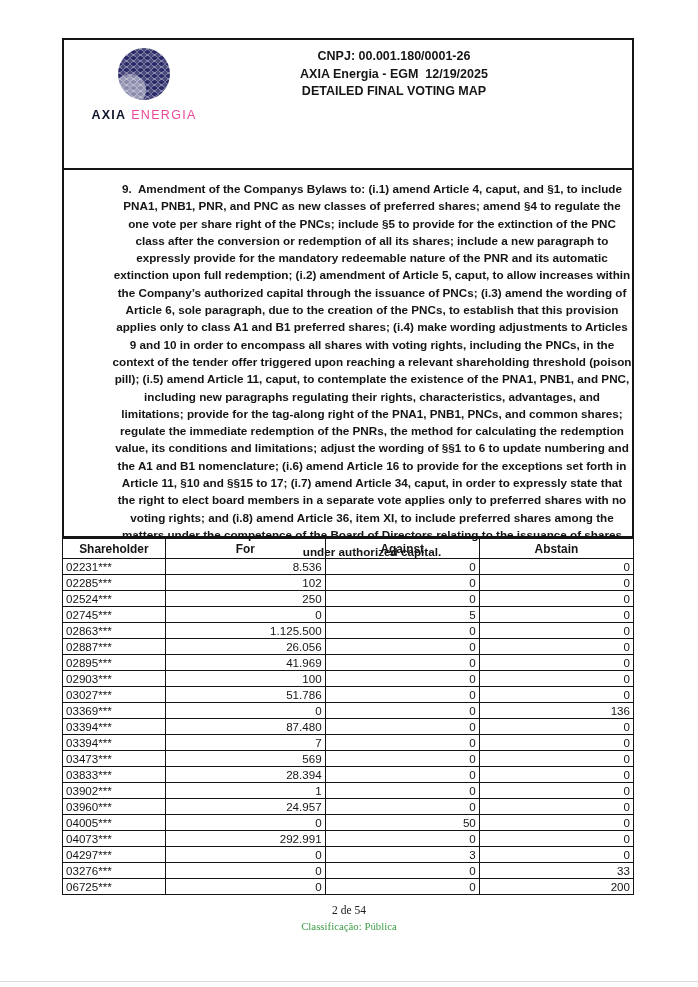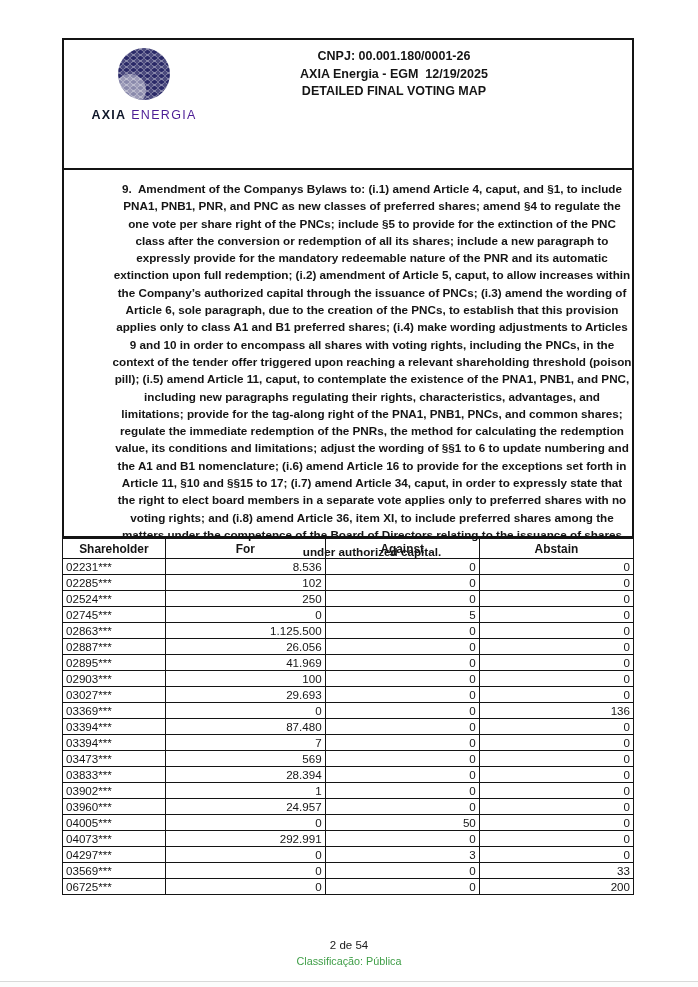--- a/index.html
+++ b/index.html
@@ -38,21 +38,21 @@
     border:1.6px solid #141414; font-weight:bold;
     font-size:11.9px; height:20px; text-align:center; padding:0 2px;
   }
   .vote-table td {
     border:1.6px solid #141414; font-size:11.6px;
     height:15px; line-height:15px; padding:0 3px; overflow:hidden;
   }
   .c-left  { text-align:left; }
   .c-right { text-align:right; }
 
-  .footer { position:absolute; left:0; right:0; top:937px; text-align:center; line-height:16px; }
+  .footer { position:absolute; left:0; right:0; top:902px; text-align:center; line-height:16px;font-family:Liberation Serif, serif; }
   .page-number { font-size:11.5px; color:#1a1a1a; }
   .classif { font-size:10.8px; }
 
   .page-edge { position:absolute; left:0; right:0; top:981px; height:1px; background:#d9d9d9; }
   .below-edge { position:absolute; left:0; right:0; top:982px; bottom:0; background:#fcfcfc; }
 </style>
 </head>
 <body>
 
 <div class="content">
@@ -73,21 +73,21 @@
                 <circle cx="28" cy="28" r="26"></circle>
               </clipPath>
           </defs>
           <g clip-path="url(#sphClip)">
             <rect width="56" height="56" fill="url(#triMesh)"></rect>
             <circle cx="14" cy="44" r="16" fill="#ffffff" opacity="0.45"></circle>
           </g>
         </svg>
         <div class="logo-text">
           <span class="brand1" style="color: #0f172a;">AXIA</span>
-          <span class="brand2" style="color: #4c1d95;">ENERGIA</span>
+          <span class="brand2" style="color: #ec4899;">ENERGIA</span>
         </div>
       </div>
 
       <div class="title-block">
         <div>CNPJ: 00.001.180/0001-26</div>
         <div class="prewrap">AXIA Energia - EGM  12/19/2025</div>
         <div>DETAILED FINAL VOTING MAP</div>
       </div>
     </div>
 
@@ -153,21 +153,21 @@
           <td class="c-right">0</td>
         </tr>
         <tr>
           <td class="c-left">02903***</td>
           <td class="c-right">100</td>
           <td class="c-right">0</td>
           <td class="c-right">0</td>
         </tr>
         <tr>
           <td class="c-left">03027***</td>
-          <td class="c-right">29.693</td>
+          <td class="c-right">51.786</td>
           <td class="c-right">0</td>
           <td class="c-right">0</td>
         </tr>
         <tr>
           <td class="c-left">03369***</td>
           <td class="c-right">0</td>
           <td class="c-right">0</td>
           <td class="c-right">136</td>
         </tr>
         <tr>
@@ -218,21 +218,21 @@
           <td class="c-right">0</td>
           <td class="c-right">0</td>
         </tr>
         <tr>
           <td class="c-left">04297***</td>
           <td class="c-right">0</td>
           <td class="c-right">3</td>
           <td class="c-right">0</td>
         </tr>
         <tr>
-          <td class="c-left">03569***</td>
+          <td class="c-left">03276***</td>
           <td class="c-right">0</td>
           <td class="c-right">0</td>
           <td class="c-right">33</td>
         </tr>
         <tr>
           <td class="c-left">06725***</td>
           <td class="c-right">0</td>
           <td class="c-right">0</td>
           <td class="c-right">200</td>
         </tr>

